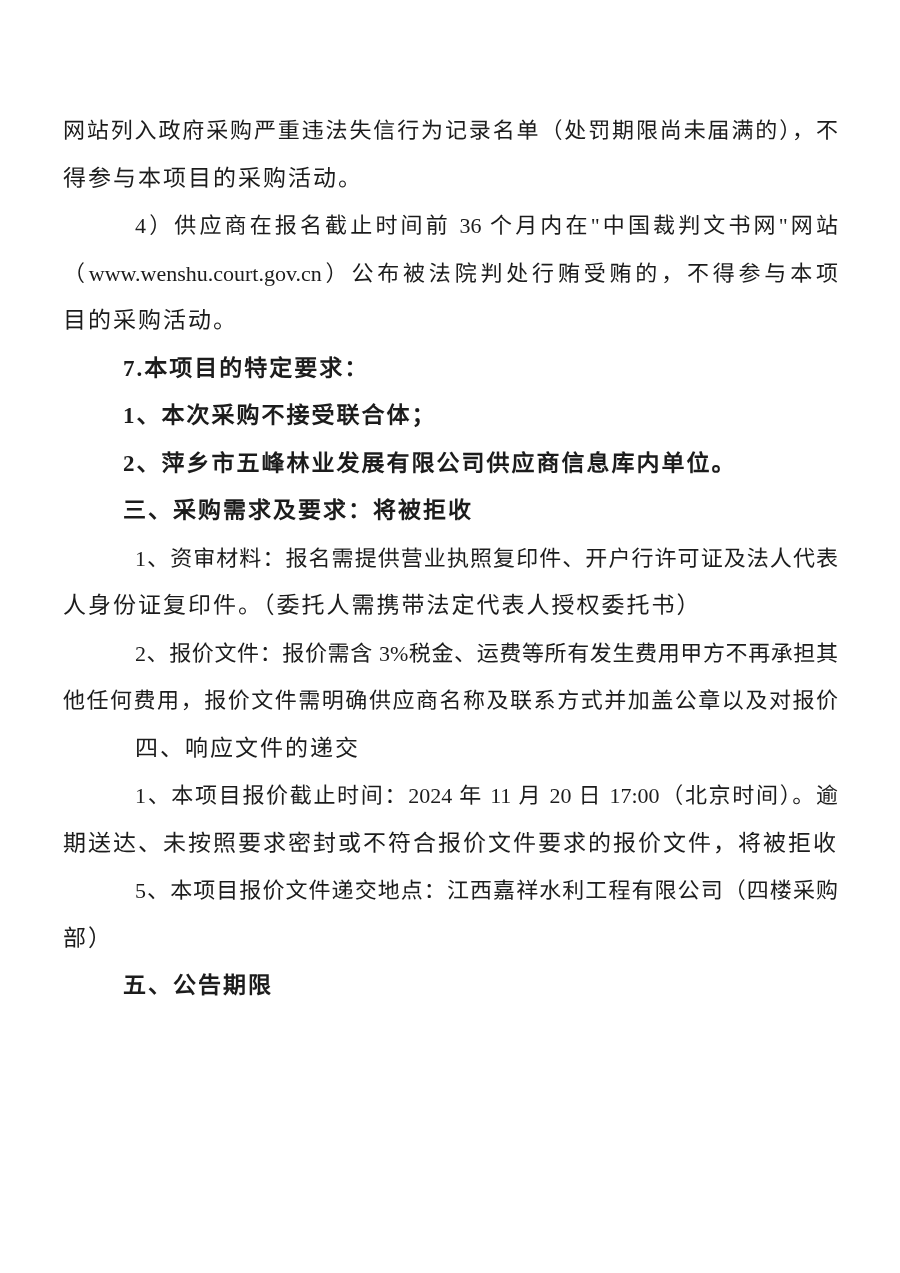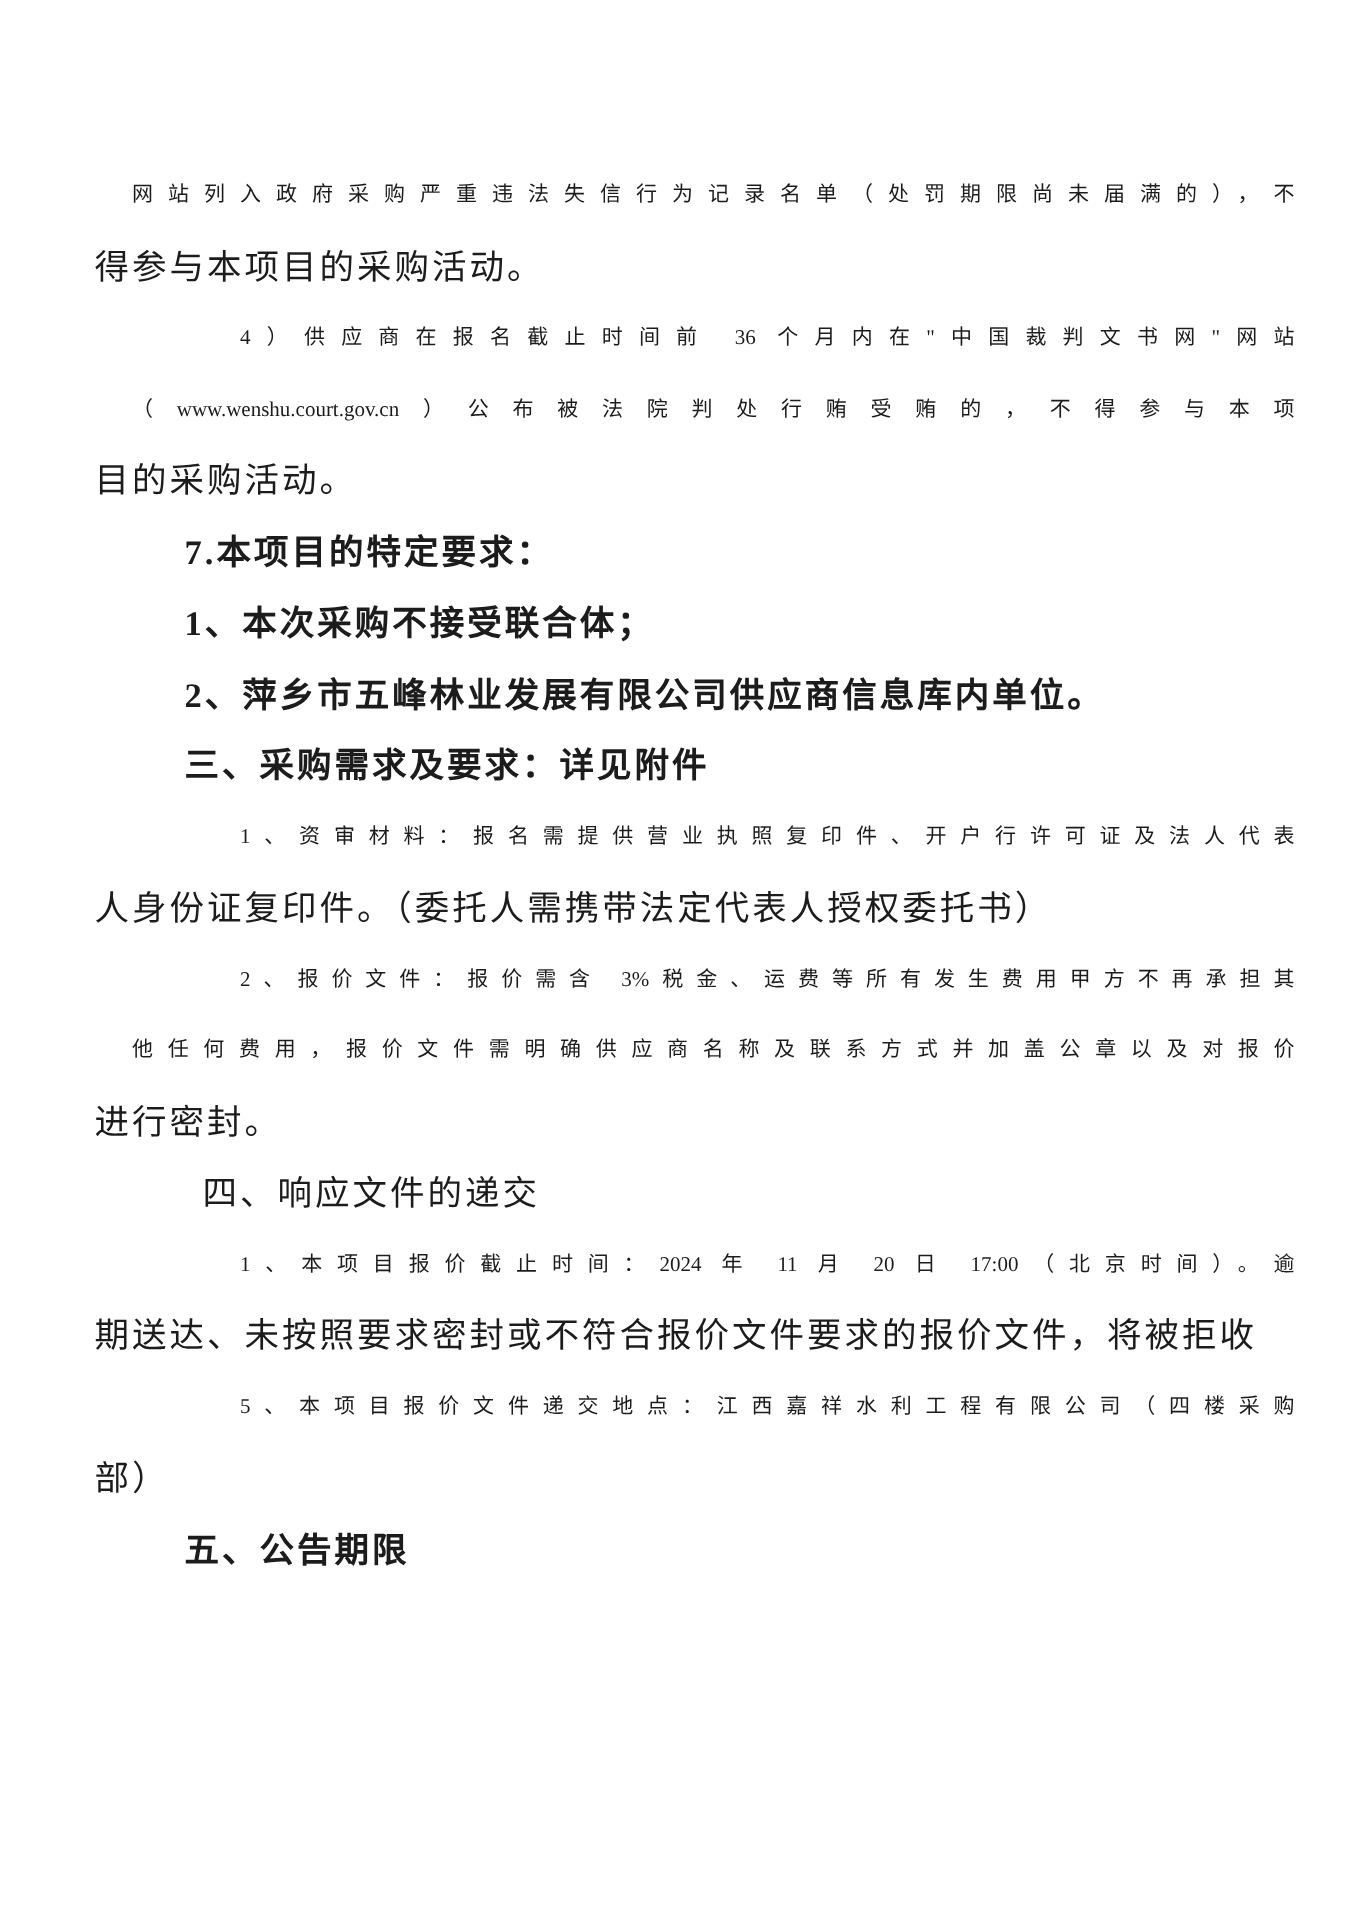--- a/index.html
+++ b/index.html
@@ -25,48 +25,46 @@
     line-height: 47.5px;
     font-size: 23px;
     letter-spacing: 2px;
     white-space: nowrap;
     box-sizing: border-box;
     overflow: hidden;
     text-align: left;
   }
   
   .line.fill {
-    font-size: 14px;
+    font-size: 22px;
     letter-spacing: 0;
     white-space: normal;
     text-align: justify;
     text-align-last: justify;
-    margin-left: 25px;
   }
   
   .ind-a { padding-left: 60px; font-weight: bold; }
   .ind-b { padding-left: 72px; }
 </style>
 </head>
 <body>
 
 <div class="page">
   <div class="line fill">网站列入政府采购严重违法失信行为记录名单（处罚期限尚未届满的），不</div>
   <div class="line">得参与本项目的采购活动。</div>
   <div class="line fill ind-b">4）供应商在报名截止时间前 36 个月内在"中国裁判文书网"网站</div>
   <div class="line fill">（www.wenshu.court.gov.cn）公布被法院判处行贿受贿的，不得参与本项</div>
   <div class="line">目的采购活动。</div>
   <div class="line ind-a">7.本项目的特定要求：</div>
   <div class="line ind-a">1、本次采购不接受联合体；</div>
   <div class="line ind-a">2、萍乡市五峰林业发展有限公司供应商信息库内单位。</div>
-  <div class="line ind-a">三、采购需求及要求：详见附件</div>
+  <div class="line ind-a">三、采购需求及要求：将被拒收</div>
   <div class="line fill ind-b">1、资审材料：报名需提供营业执照复印件、开户行许可证及法人代表</div>
   <div class="line">人身份证复印件。（委托人需携带法定代表人授权委托书）</div>
   <div class="line fill ind-b">2、报价文件：报价需含 3%税金、运费等所有发生费用甲方不再承担其</div>
   <div class="line fill">他任何费用，报价文件需明确供应商名称及联系方式并加盖公章以及对报价</div>
-  <div class="line">进行密封。</div>
   <div class="line ind-b">四、响应文件的递交</div>
   <div class="line fill ind-b">1、本项目报价截止时间：2024 年 11 月 20 日 17:00（北京时间）。逾</div>
   <div class="line">期送达、未按照要求密封或不符合报价文件要求的报价文件，将被拒收。</div>
   <div class="line fill ind-b">5、本项目报价文件递交地点：江西嘉祥水利工程有限公司（四楼采购</div>
   <div class="line">部）</div>
   <div class="line ind-a">五、公告期限</div>
 </div>
 
 </body></html>

